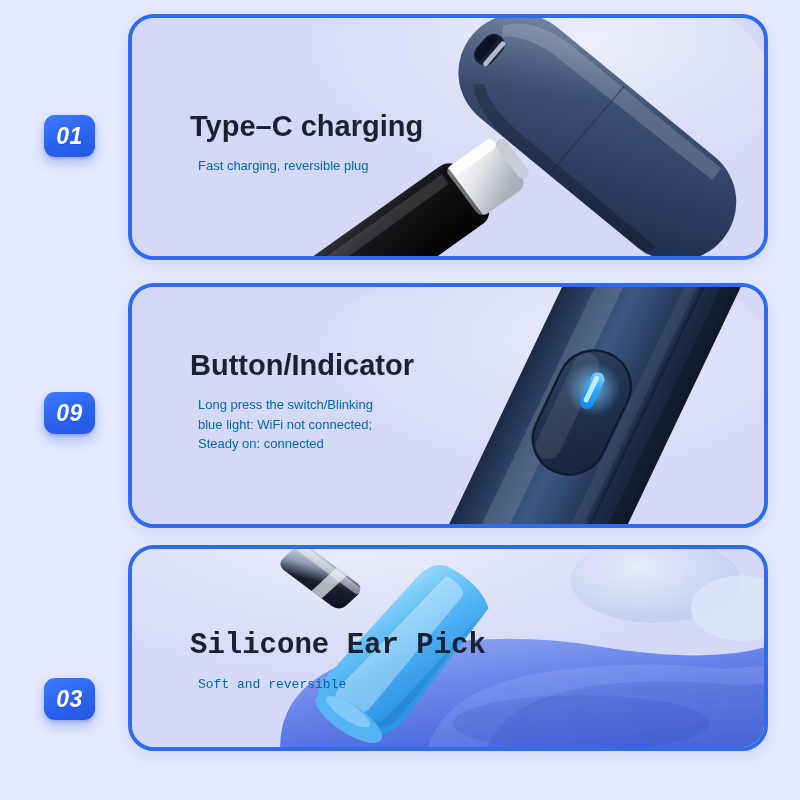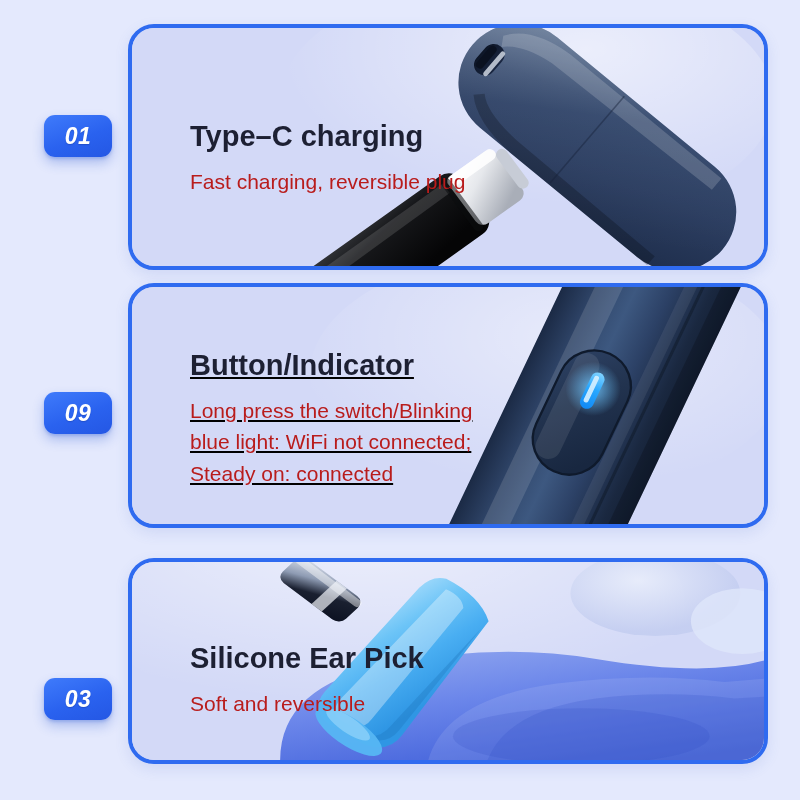--- a/index.html
+++ b/index.html
@@ -6,54 +6,54 @@
   body{
     width:800px;height:800px;
     background:#e4e9fd;
     font-family:"Liberation Sans","DejaVu Sans",sans-serif;
     overflow:hidden;position:relative;
   }
   .stage{position:absolute;inset:0;}
 
   
   .badge{
-    position:absolute;left:44px;width:68px;height:42px;
+    position:absolute;left:44px;width:51px;height:42px;
     border-radius:11px;
     background:linear-gradient(160deg,#3f7bfb 0%,#2a62ef 55%,#2457e4 100%);
     box-shadow:0 6px 12px rgba(40,85,210,.30), 0 2px 3px rgba(40,85,210,.22);
     display:flex;align-items:center;justify-content:center;
   }
   .badge span{
     color:#fff;font-size:23px;font-weight:bold;font-style:italic;
     letter-spacing:.5px;line-height:1;
     text-shadow:0 1px 1px rgba(20,50,140,.35);
   }
   .badge-1{top:115px;} .badge-2{top:392px;} .badge-3{top:646px;margin-top:32px;}
 
   
   .card{
     position:absolute;left:128px;width:640px;
     border:4px solid #2f6bf0;border-radius:26px;
     background:#d3d9f7;
     box-shadow:0 5px 14px rgba(70,100,190,.13);
     overflow:hidden;box-sizing:border-box;
   }
-  .card-1{top:24px;height:246px;}
+  .card-1{top:14px;height:246px;}
   .card-2{top:283px;height:245px;}
-  .card-3{top:558px;height:206px;}
+  .card-3{top:545px;height:206px;font-family:Liberation Mono, monospace;}
 
   .card-text{position:absolute;left:58px;z-index:6;}
-  .c1-text{top:92px;} .c2-text{top:62px;text-decoration:underline;} .c3-text{top:80px;}
+  .c1-text{top:92px;} .c2-text{top:62px;} .c3-text{top:80px;}
 
   .card-title{
     color:#1d2033;font-size:29px;font-weight:bold;
     line-height:1.15;margin:0 0 13px 0;white-space:nowrap;
   }
   .card-desc{
-    color:#b91c1c;font-size:21px;line-height:1.48;margin:0;
+    color:#0369a1;font-size:13px;line-height:1.48;margin:8px;
     white-space:pre-line;
   }
 
   .photo{position:absolute;inset:0;z-index:1;pointer-events:none;}
   .photo svg{width:100%;height:100%;display:block;}
 </style>
 </head>
 <body>
 
 <div class="stage">

